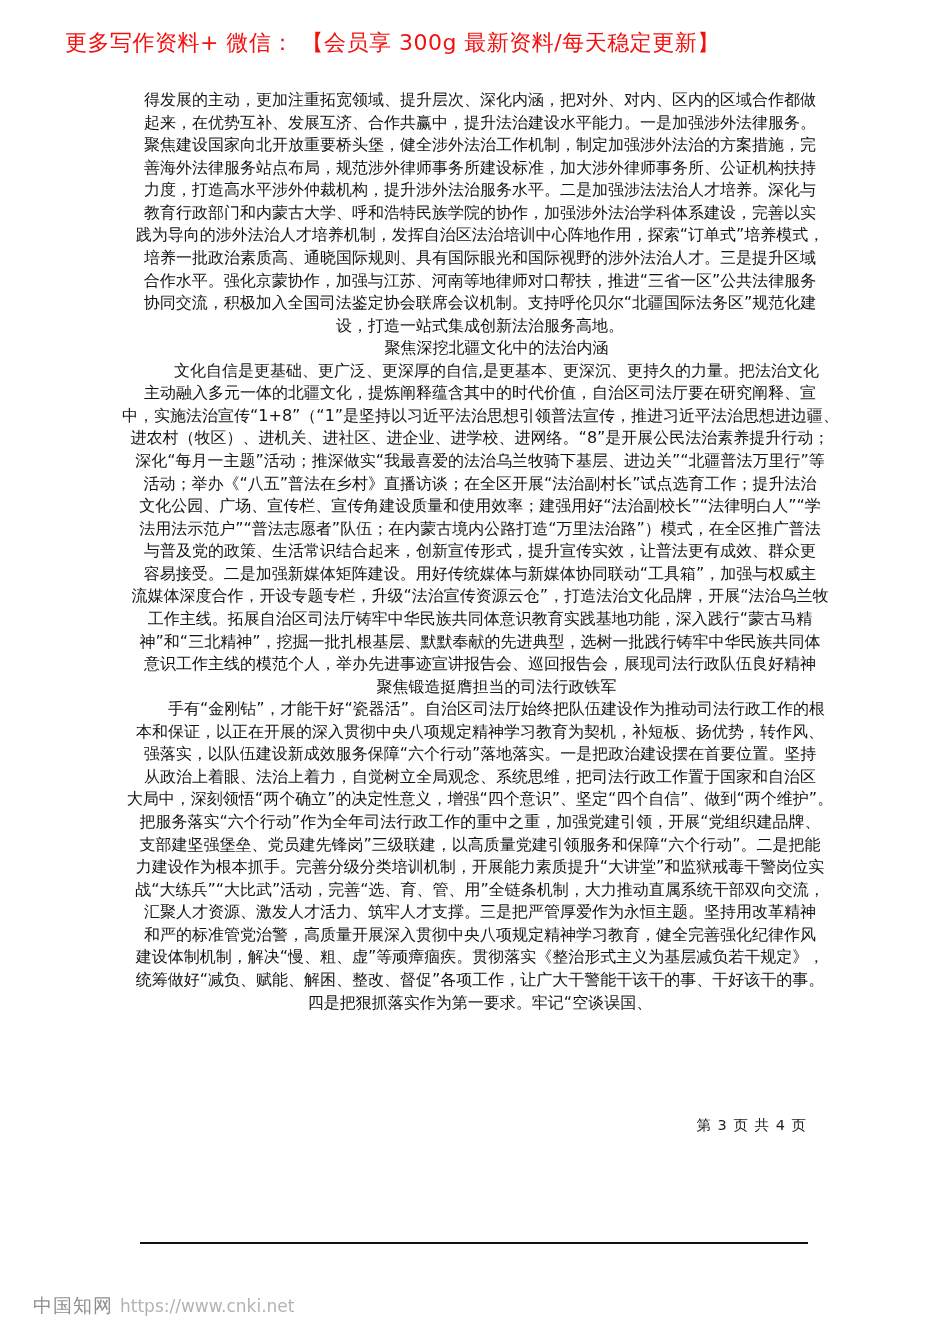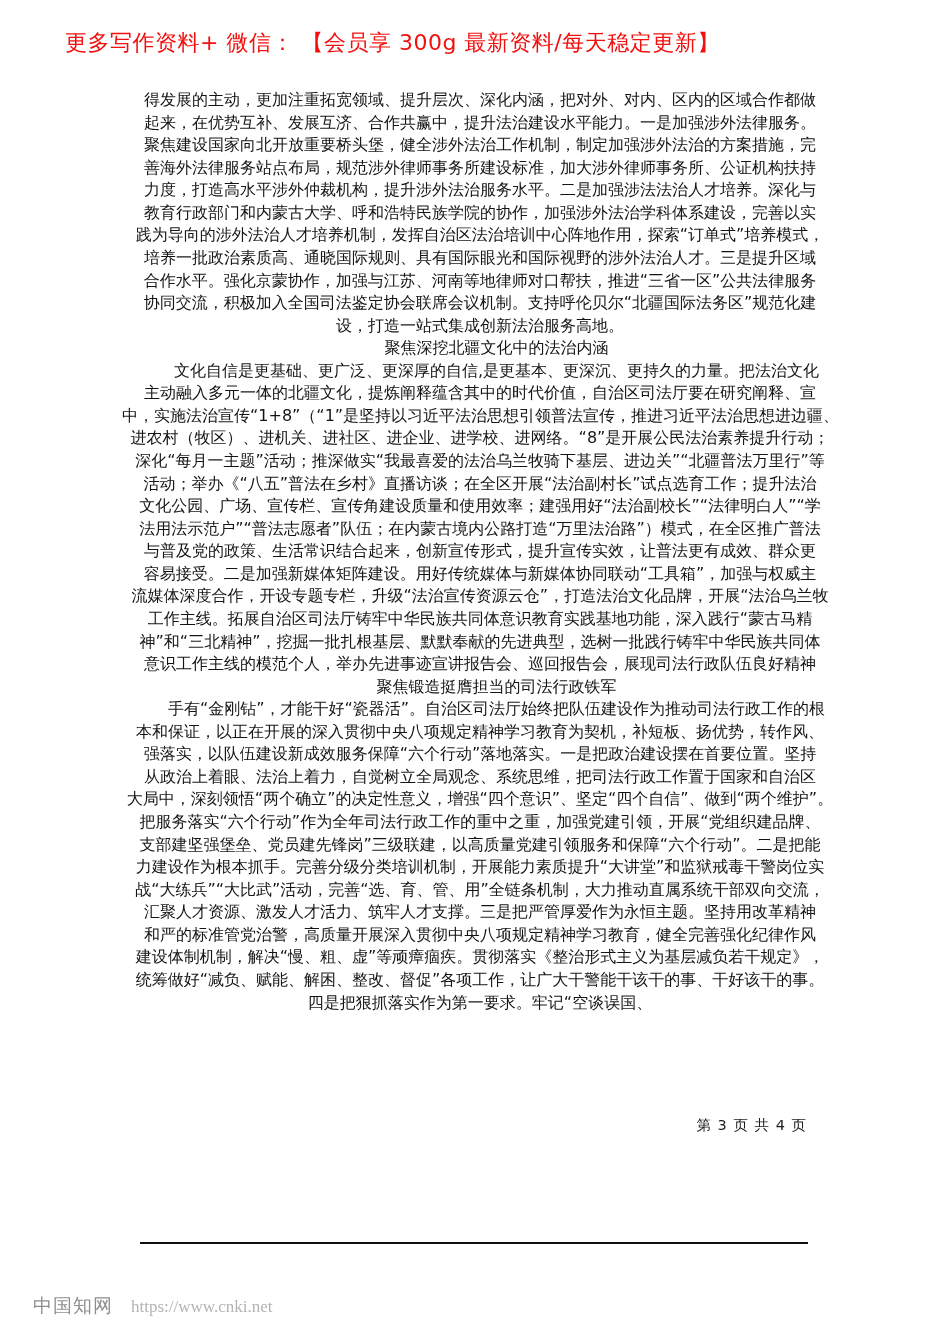--- a/index.html
+++ b/index.html
@@ -45,22 +45,21 @@
     position: absolute;
     left: 140px; top: 1242px;
     width: 668px; height: 2px;
     background: #111111;
   }
   .watermark {
     position: absolute;
     left: 33px; top: 1293px;
     display: flex;
     align-items: baseline;
-    gap: 18px;
-    font-family: Liberation Serif, serif;
+    gap: 7px;
   }
   .wm-brand {
     font-size: 19px;
     color: #8f8f8f;
     letter-spacing: 1px;
   }
   .wm-url {
     font-size: 17px;
     color: #b3b3b3;
     text-decoration: none;

